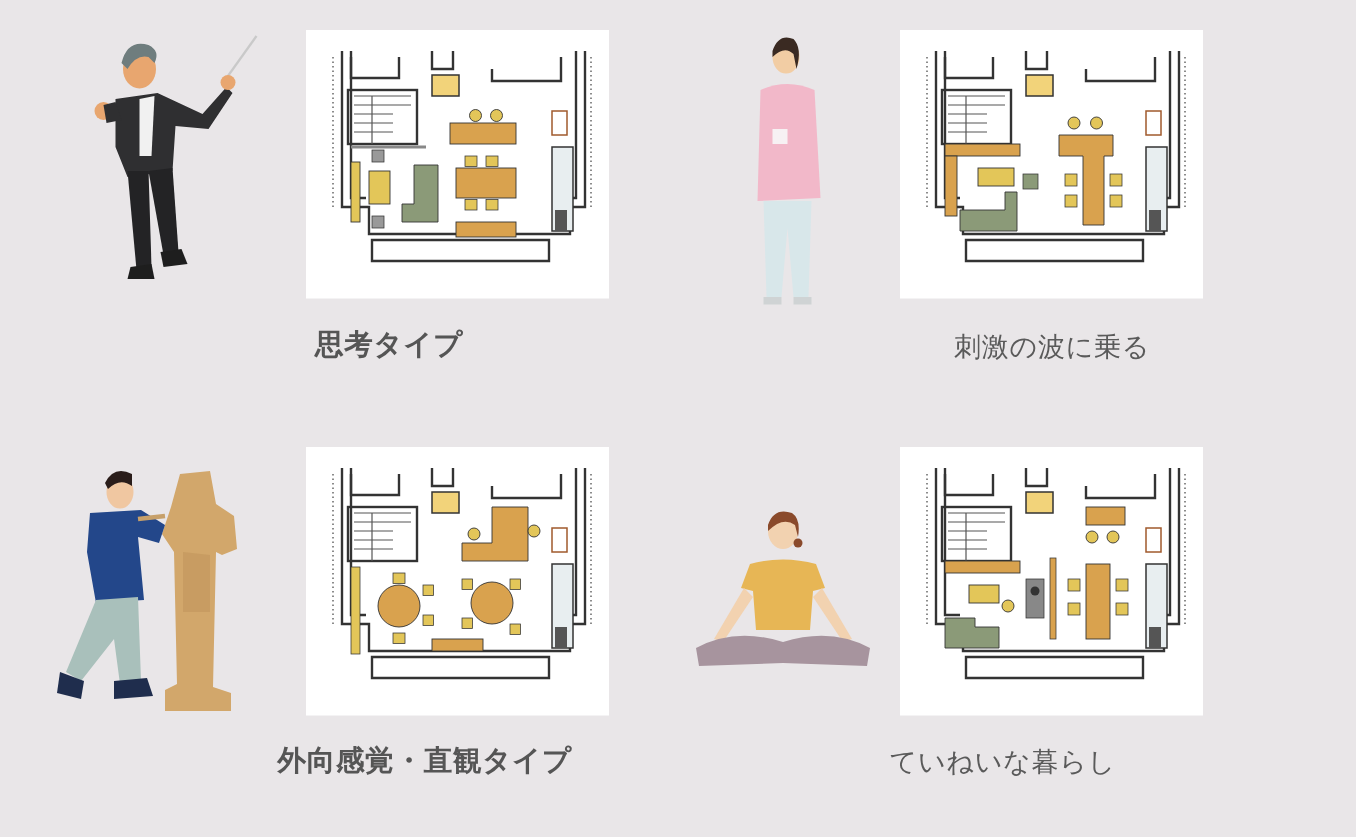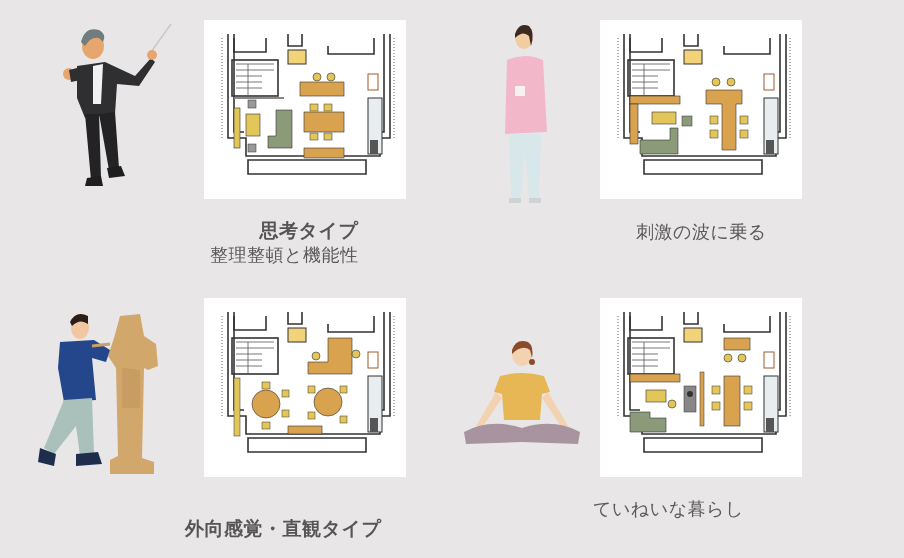--- a/index.html
+++ b/index.html
@@ -91,21 +91,20 @@
     <rect x="44" y="80" width="8" height="8" fill="#999" stroke="#333" stroke-width="0.5"></rect>
     <rect x="44" y="124" width="8" height="8" fill="#999" stroke="#333" stroke-width="0.5"></rect>
     <rect x="42" y="94" width="14" height="22" fill="#e3c659" stroke="#333" stroke-width="0.6"></rect>
     <path d="M72 90 L88 90 L88 128 L64 128 L64 116 L72 116 Z" fill="#8b9a78" stroke="#333" stroke-width="0.6"></path>
     <rect x="100" y="128" width="40" height="10" fill="#d9a24e" stroke="#333" stroke-width="0.6"></rect>
   </svg>
 </div>
 
 <div class="label" style="left:210px;top:219px;text-align:right;">
   <span class="title">思考タイプ</span>
-  <span class="sub">整理整頓と機能性</span>
 </div>
 
 <div class="figure" style="left:495px;top:22px;width:60px;height:186px;">
   <svg width="60" height="186" viewBox="0 0 60 186">
     <ellipse cx="29" cy="16" rx="9" ry="11" fill="#f2cda4"></ellipse>
     <path d="M20 12 Q24 0 34 4 Q40 10 36 24 L34 14 Q28 8 20 16 Z" fill="#3a2a22"></path>
     <path d="M12 38 Q30 30 48 38 L52 110 L10 112 Z" fill="#f2b8c9"></path>
     <rect x="20" y="64" width="10" height="10" fill="#f7f1f3"></rect>
     <path d="M14 112 L46 112 L44 176 L34 176 L30 130 L26 176 L16 176 Z" fill="#d8e7ea"></path>
     <rect x="14" y="176" width="12" height="5" fill="#cfd3d4"></rect>
@@ -220,21 +219,21 @@
 
     <circle cx="124" cy="104" r="14" fill="#d9a24e" stroke="#333" stroke-width="0.6"></circle>
     <rect x="104" y="88" width="7" height="7" fill="#e3c659" stroke="#333" stroke-width="0.5"></rect>
     <rect x="104" y="114" width="7" height="7" fill="#e3c659" stroke="#333" stroke-width="0.5"></rect>
     <rect x="136" y="88" width="7" height="7" fill="#e3c659" stroke="#333" stroke-width="0.5"></rect>
     <rect x="136" y="118" width="7" height="7" fill="#e3c659" stroke="#333" stroke-width="0.5"></rect>
     <rect x="84" y="128" width="34" height="8" fill="#d9a24e" stroke="#333" stroke-width="0.6"></rect>
   </svg>
 </div>
 
-<div class="label" style="left:185px;top:517px;">
+<div class="label" style="left:185px;top:496px;">
   <span class="title">外向感覚・直観タイプ</span>
 </div>
 
 <div class="figure" style="left:460px;top:336px;width:124px;height:112px;">
   <svg width="124" height="112" viewBox="0 0 124 112">
     <ellipse cx="62" cy="18" rx="10" ry="12" fill="#f2d2b0"></ellipse>
     <path d="M52 14 Q56 2 68 6 Q74 10 72 22 L70 14 Q62 8 52 18 Z" fill="#8a4a2b"></path>
     <circle cx="72" cy="26" r="3" fill="#8a4a2b"></circle>
     <path d="M40 40 Q62 34 84 40 L90 56 L82 58 L80 84 L44 84 L42 58 L34 56 Z" fill="#e7b655"></path>
     <path d="M36 56 L16 90 L22 92 L42 62 Z" fill="#f2d2b0"></path>

